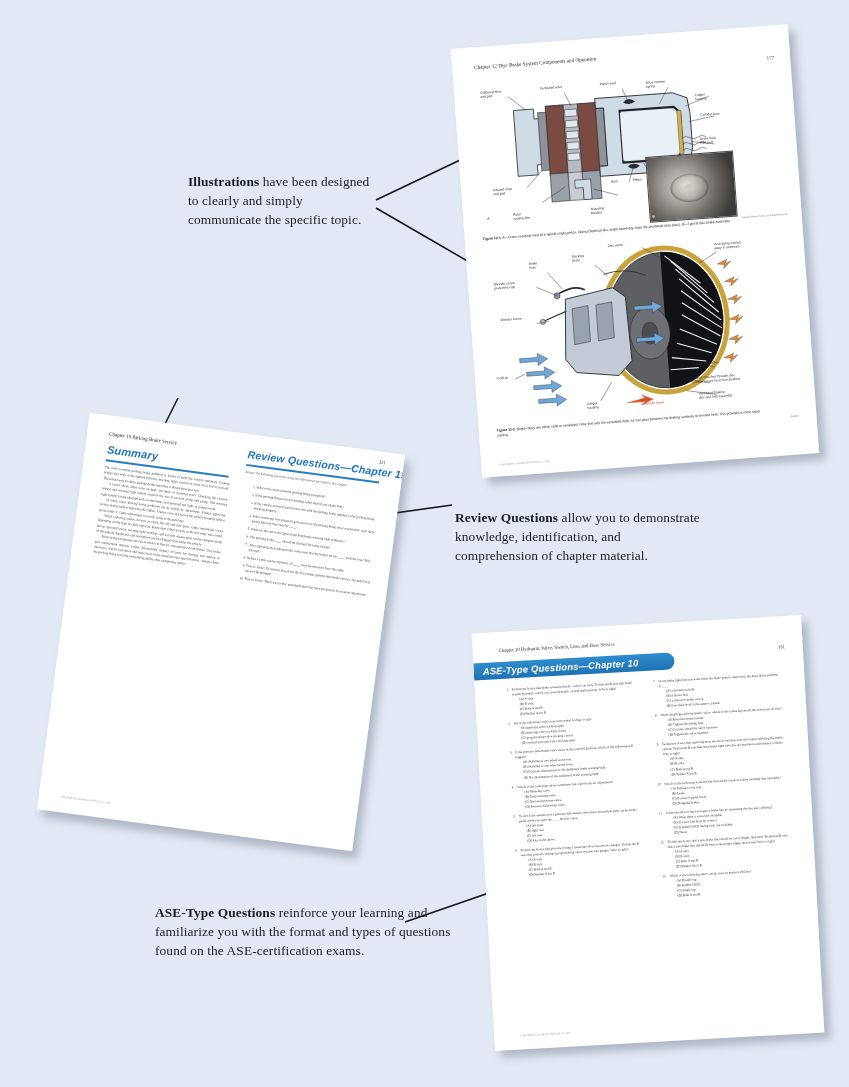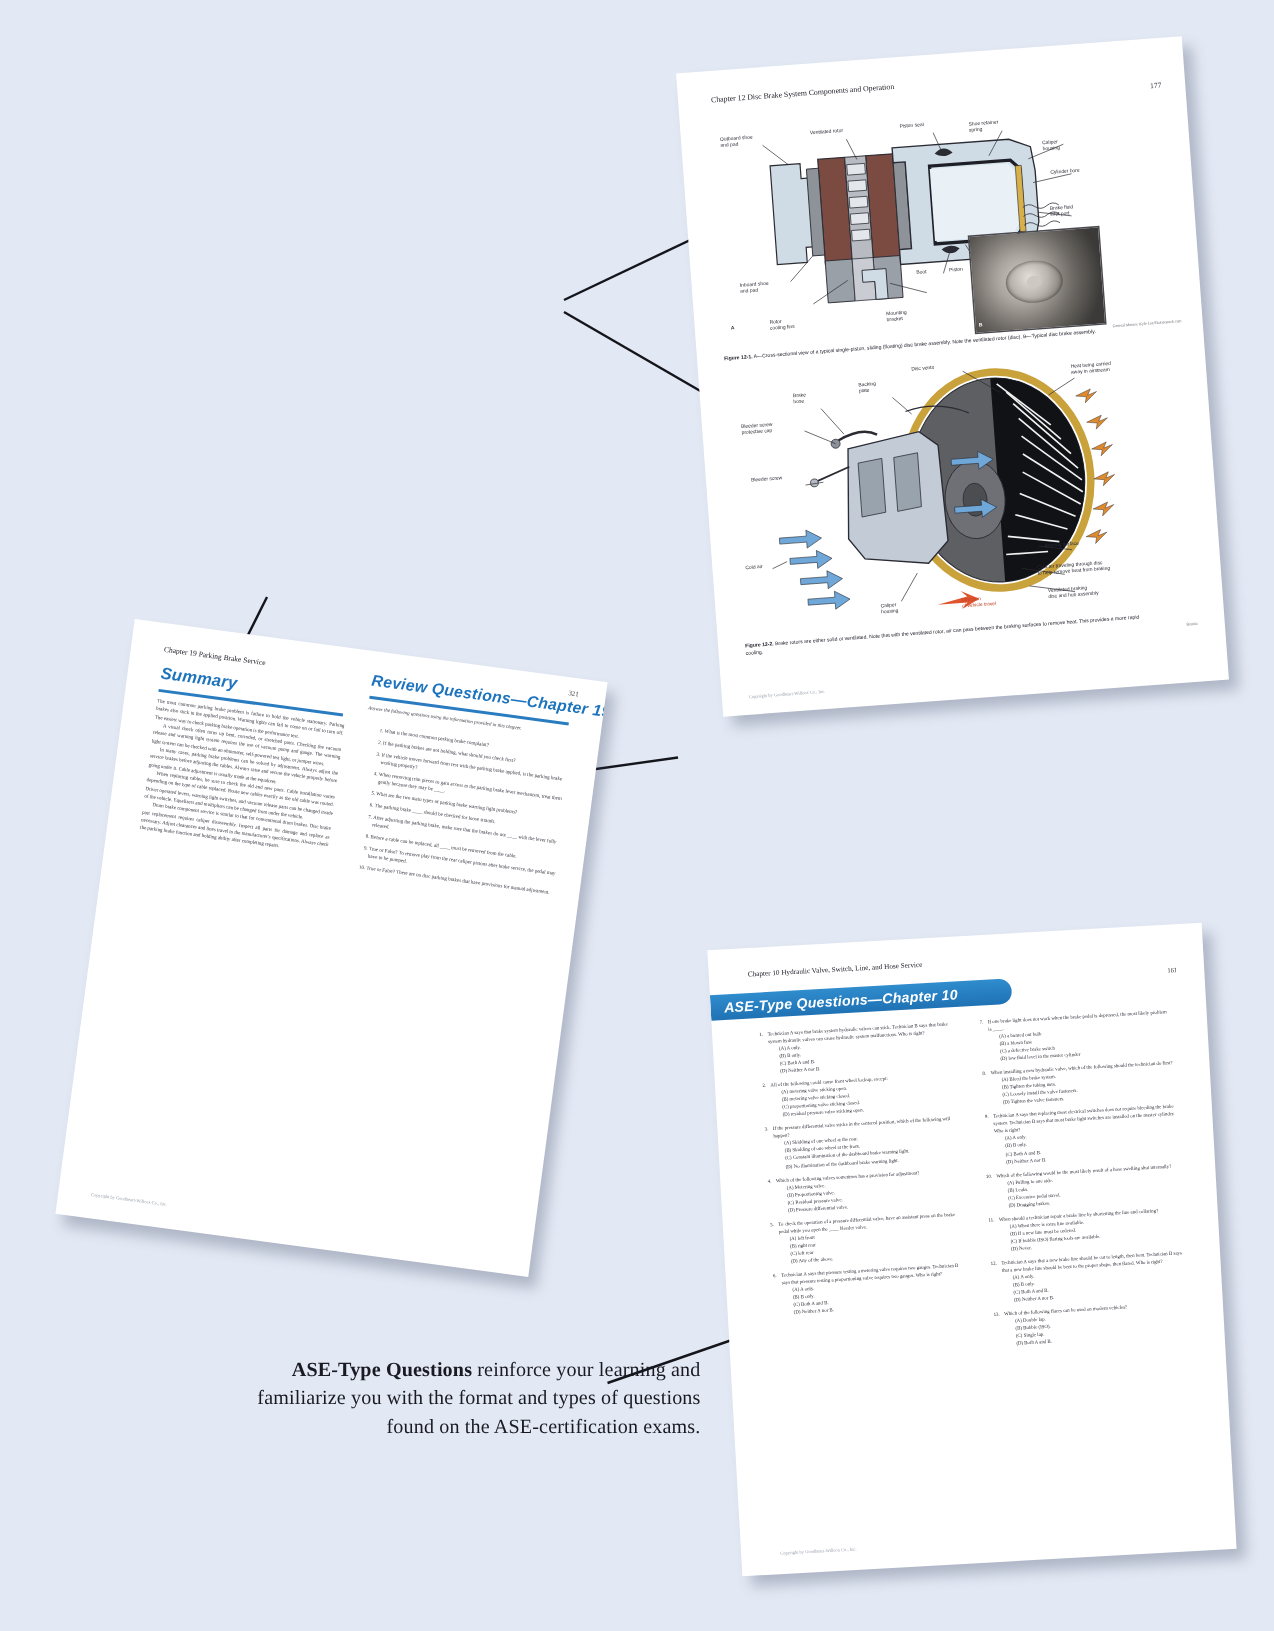--- a/index.html
+++ b/index.html
@@ -119,24 +119,30 @@
     <path d="M178 398 L142 470" stroke="#15151c" stroke-width="1.6" fill="none"></path>
     <polygon points="140,475 139,463 148,469" fill="#15151c"></polygon>
 
     <path d="M452 505 L345 520" stroke="#15151c" stroke-width="1.6" fill="none"></path>
     <polygon points="343,520 354,515 355,525" fill="#15151c"></polygon>
 
     <path d="M405 922 L512 885" stroke="#15151c" stroke-width="1.6" fill="none"></path>
     <polygon points="514,884 503,882 507,892" fill="#15151c"></polygon>
   </svg>
 
-
-
-
-  <div class="callout" id="c-ase" style="left:155px;top:903px;width:312px;text-align:right;">
+  <div class="callout" id="c-illustrations" style="left:188px;top:172px;width:190px;">
+    <b>Illustrations</b><span> have been designed to clearly and simply communicate the specific topic.</span>
+  </div>
+
+
+  <div class="callout" id="c-review" style="left:455px;top:508px;width:252px;">
+    <b>Review Questions</b><span> allow you to demonstrate knowledge, identification, and comprehension of chapter material.</span>
+  </div>
+
+  <div class="callout" id="c-ase" style="left:155px;top:903px;width:312px;">
     <b>ASE-Type Questions</b><span> reinforce your learning and familiarize you with the format and types of questions found on the ASE-certification exams.</span>
   </div>
 
   <div class="sheet" id="sheet-illustrations">
     <div class="inner">
 
       <div class="runhead" style="left:22px;top:17px;font-size:5.2px;">Chapter 12   Disc Brake System Components and Operation</div>
       <div class="folio" style="right:16px;top:30px;font-size:5px;">177</div>
 
       <svg class="figwrap" style="left:18px;top:36px;" width="302" height="130" viewBox="0 0 302 130">

